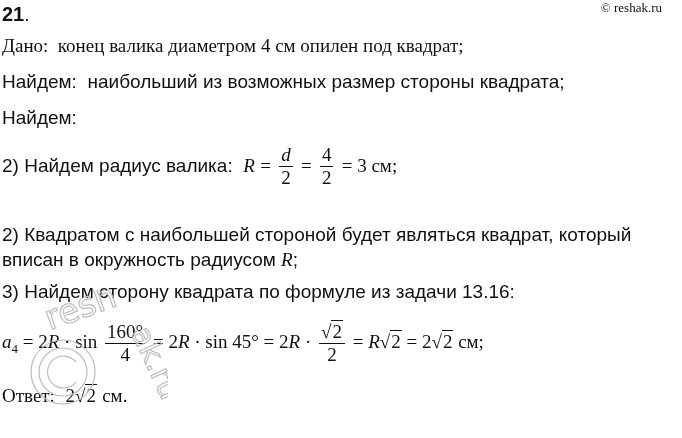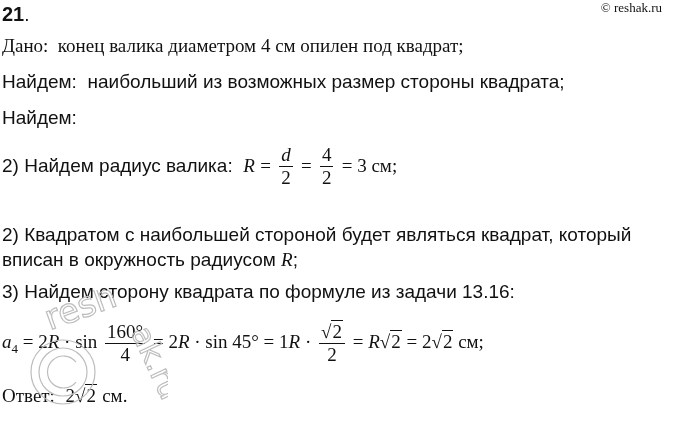--- a/index.html
+++ b/index.html
@@ -55,21 +55,21 @@
 </div>
 
 <div class="line" style="top:280px;">3) Найдем сторону квадрата по формуле из задачи 13.16:</div>
 
 <div class="line mth" style="top:318px; line-height:48px;">
   <span class="it">a</span><sub style="font-size:13px;">4</sub>
   <span>= 2</span><span class="it">R</span>
   <span>· sin</span>
   <span class="frac"><span class="nu">160°</span><span class="de">4</span></span>
   <span>= 2</span><span class="it">R</span>
-  <span>· sin 45° = 1</span><span class="it">R</span>
+  <span>· sin 45° = 2</span><span class="it">R</span>
   <span>·</span>
   <span class="frac"><span class="nu"><span class="sqrt">√<span class="rad">2</span></span></span><span class="de">2</span></span>
   <span>=</span>
   <span class="it">R</span><span class="sqrt">√<span class="rad">2</span></span>
   <span>= 2</span><span class="sqrt">√<span class="rad">2</span></span>
   <span>см;</span>
 </div>
 
 <div class="line" style="top:384px;">
   <span class="serif">Ответ:</span>&nbsp;

